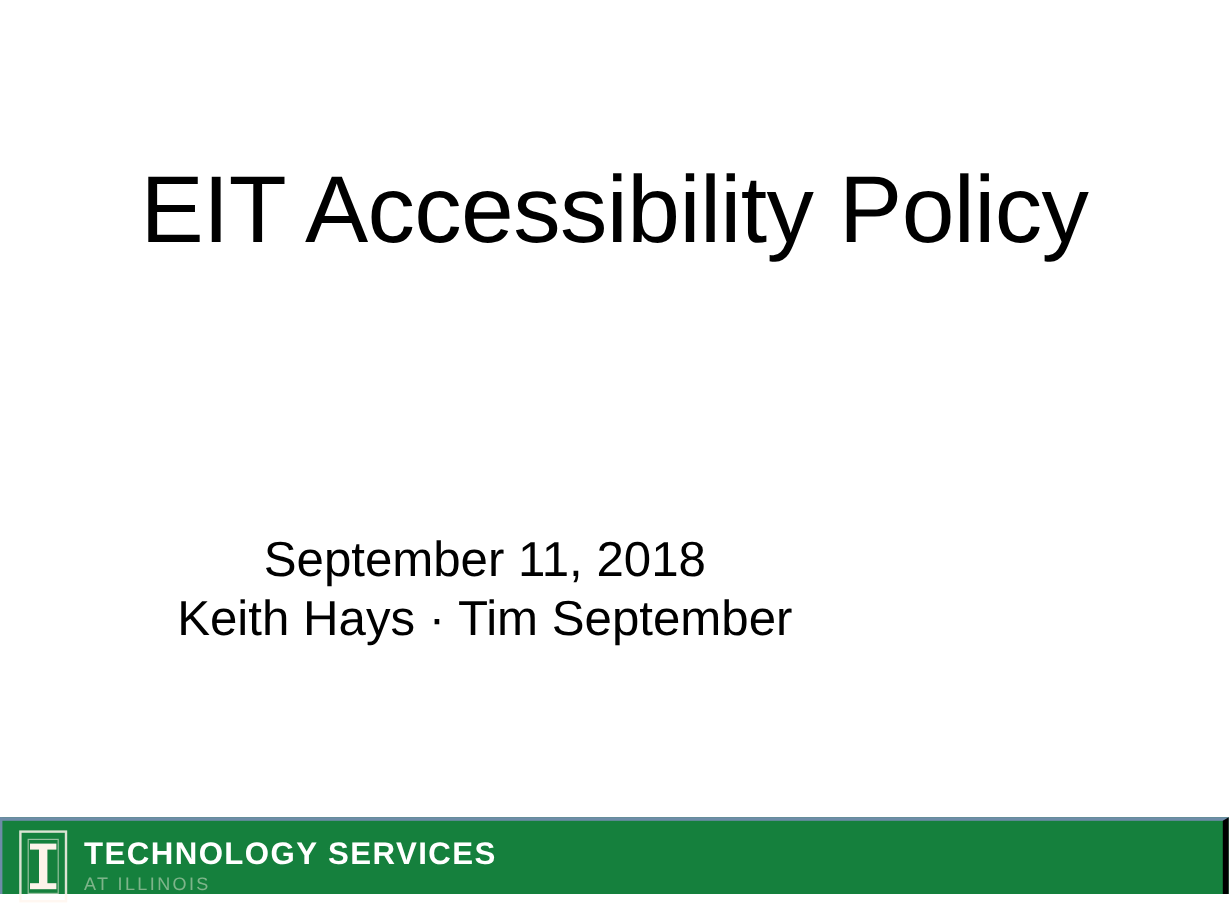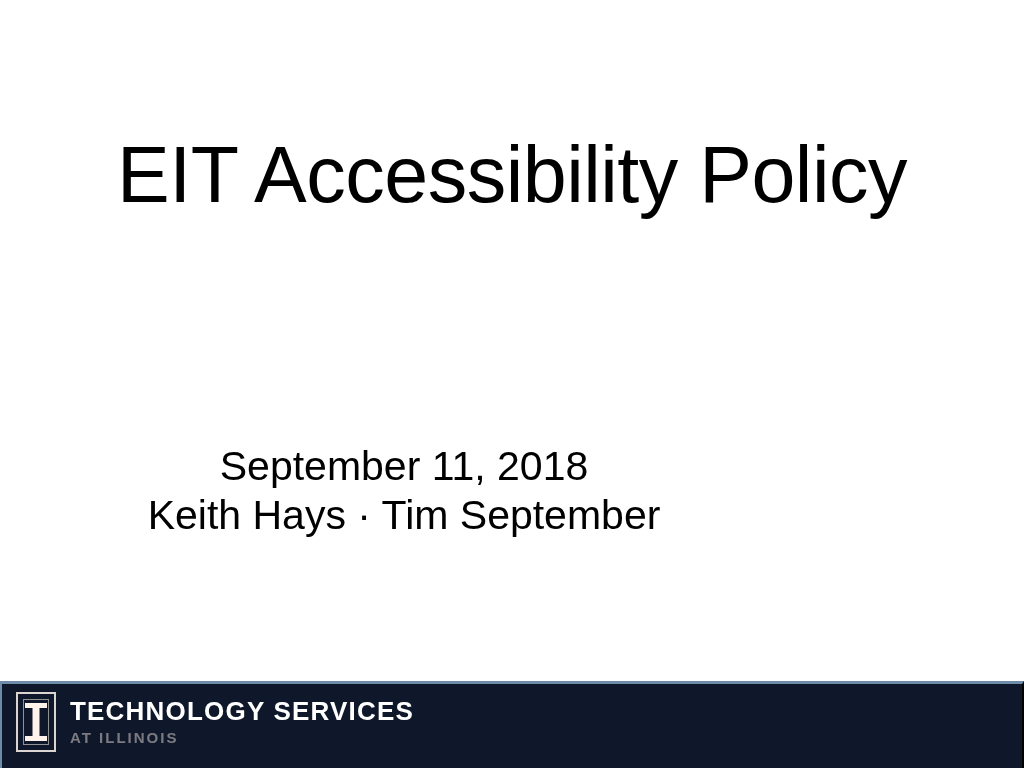--- a/index.html
+++ b/index.html
@@ -61,25 +61,25 @@
     letter-spacing: 0px;
     white-space: nowrap;
   }
 
   
   .footer-band {
     position: absolute;
     left: 0;
     top: 681px;
     width: 1024px;
-    height: 87px;
-    background: #0f172a;
+    height: 64px;
+    background: #15803d;
     border-top: 3px solid #6E8CA8;
     border-left: 2px solid #6E8CA8;
-    border-right: 2px solid #000000;
+    border-right: 5px solid #000000;
     box-sizing: border-box;
   }
 
   .footer-inner {
     position: absolute;
     left: 14px;
     top: 8px;
     display: flex;
     align-items: flex-start;
   }
@@ -143,21 +143,21 @@
     font-family: "Liberation Sans", sans-serif;
     font-weight: 700;
     font-size: 26px;
     line-height: 30px;
     letter-spacing: 1.2px;
     white-space: nowrap;
   }
   .wordmark-secondary {
     color: rgba(255, 243, 233, 0.45);
     font-family: "Liberation Sans", sans-serif;
-    font-weight: 700;
+    font-weight: 400;
     font-size: 15px;
     line-height: 20px;
     letter-spacing: 2.0px;
     margin-top: 2px;
     white-space: nowrap;
   }
 </style>
 </head>
 <body>
 

